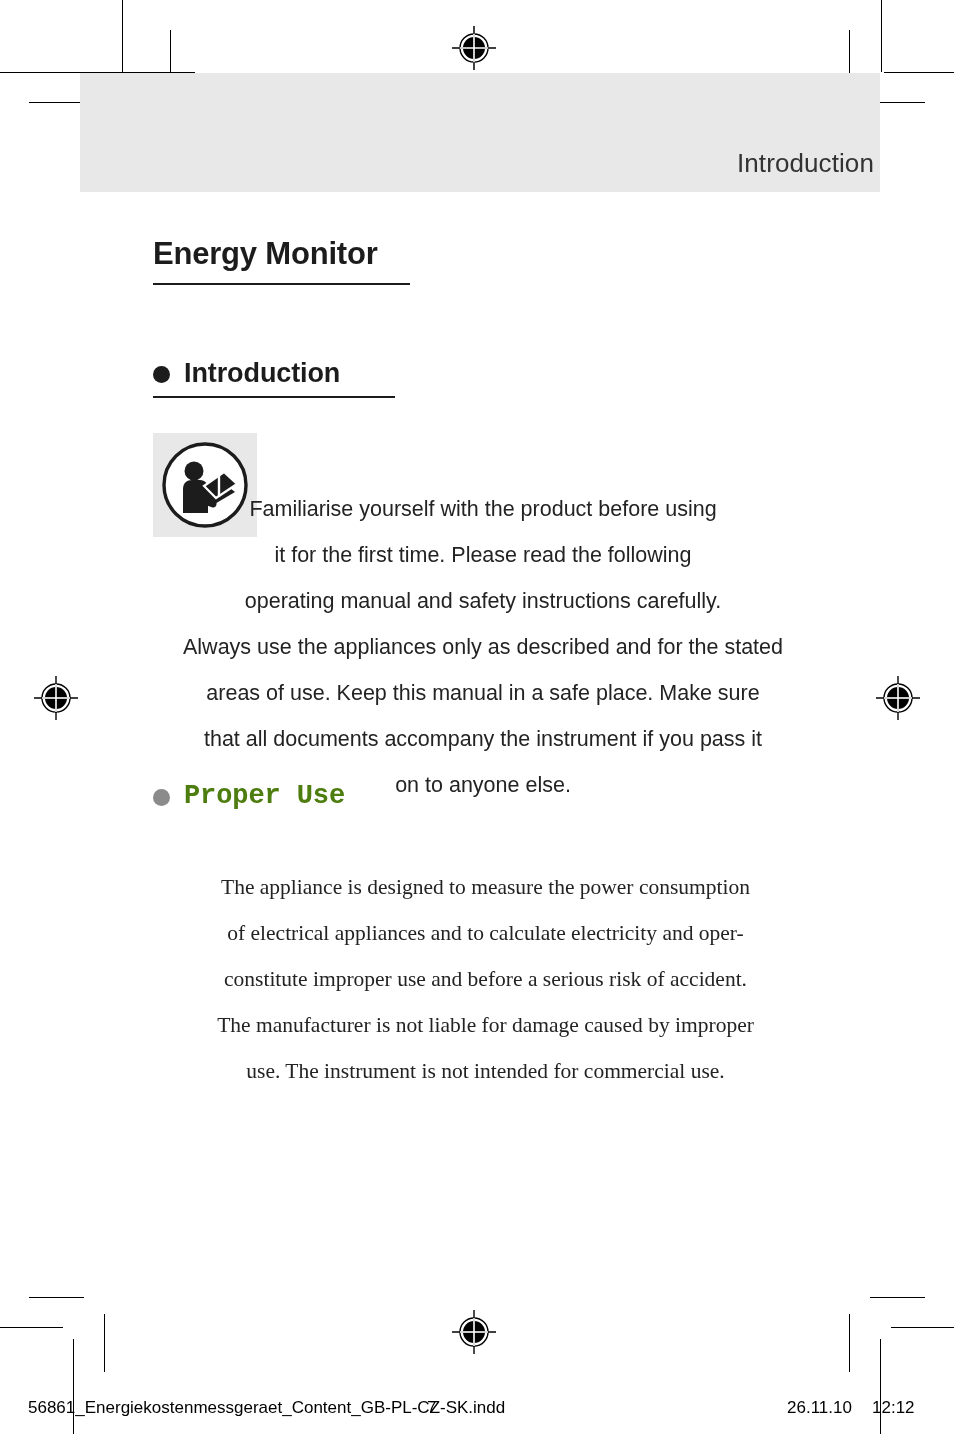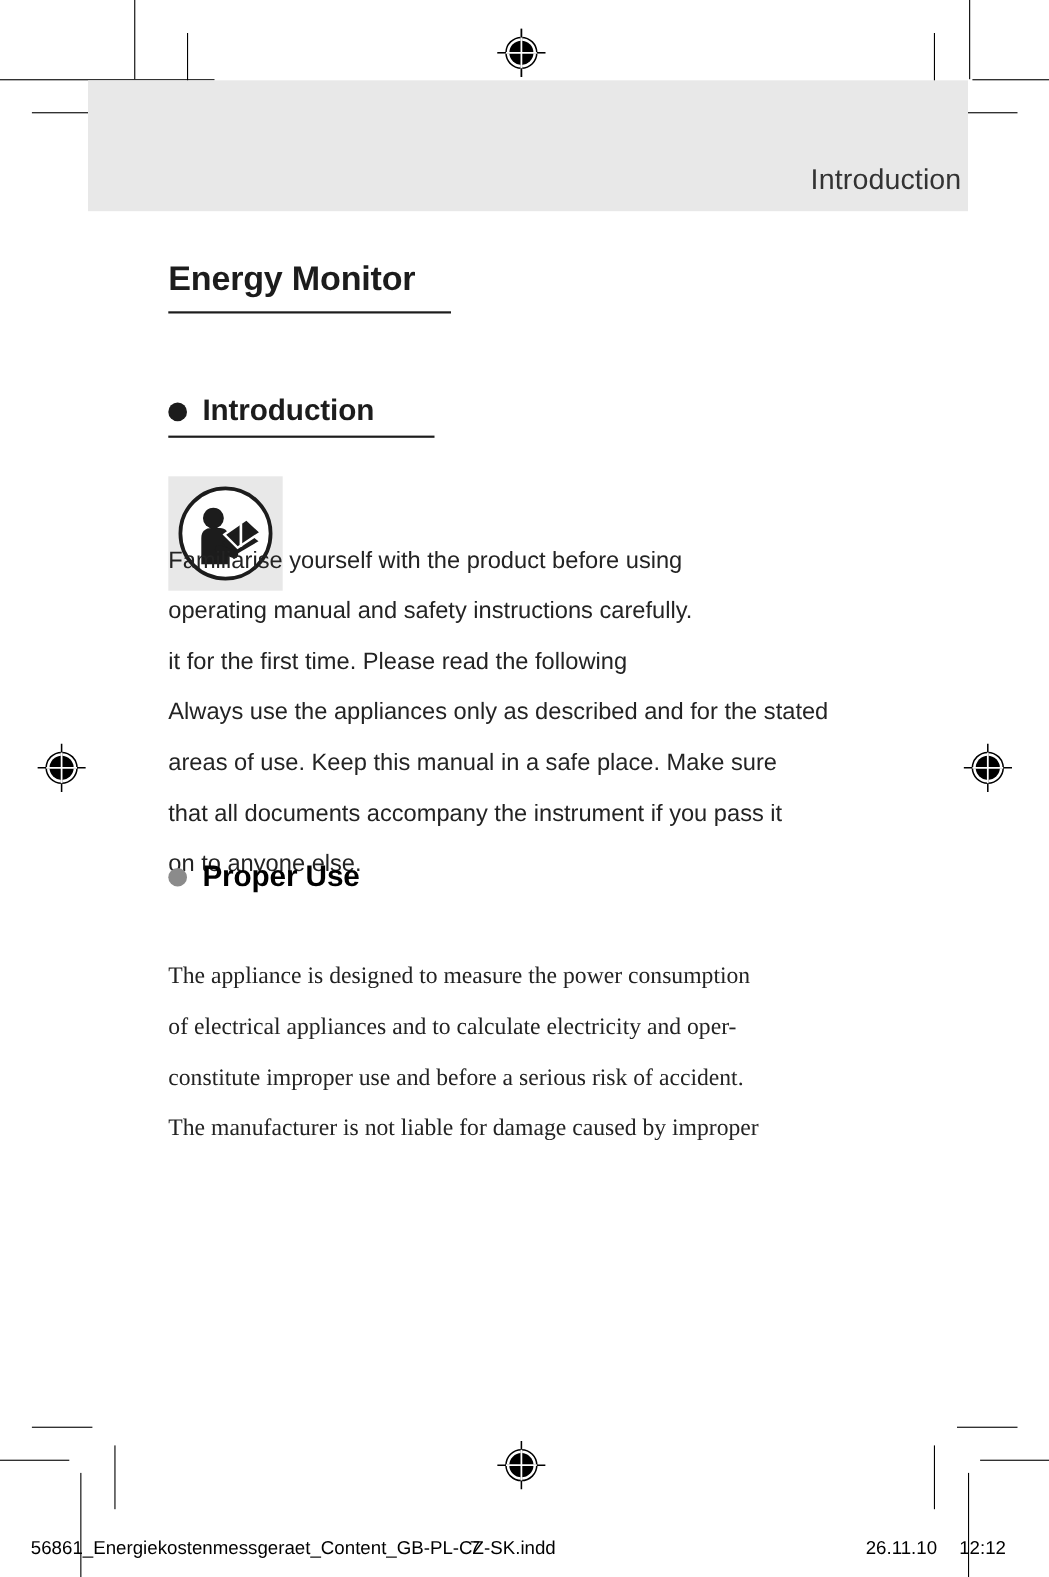--- a/index.html
+++ b/index.html
@@ -43,40 +43,40 @@
     white-space:nowrap;display:flex;align-items:center;gap:14px;
   }
   .h2 .bullet{
     width:17px;height:17px;border-radius:50%;display:inline-block;flex:0 0 auto;
     position:relative;top:1px;
   }
   .h2-intro{top:358px;color:#1c1c1c;}
   .h2-intro .bullet{background:#1c1c1c;}
   .rule-intro{position:absolute;left:153px;top:396px;width:242px;height:2px;background:#1c1c1c;}
 
-  .h2-proper{top:781px;color:#000000;}
+  .h2-proper{top:781px;color:#4d7c0f;font-family:Liberation Mono, monospace;}
   .h2-proper .bullet{background:#8b8b8b;}
 
   
   .picto-box{
     position:absolute;left:153px;top:433px;width:104px;height:104px;
     background:#e8e8e8;
   }
   .picto-box svg{position:absolute;left:8px;top:8px;width:88px;height:88px;}
 
   
   .body-block{
     position:absolute;color:#232323;font-size:21.5px;line-height:46px;
     font-weight:400;letter-spacing:0px;
   }
   .para-intro{left:153px;top:440px;width:660px;}
   .para-intro .indent-lines{padding-left:123px;}
   .para-intro .full-lines{padding-left:0;}
   .para-proper{left:153px;top:864px;width:665px;font-family:Liberation Serif, serif;}
-  .body-block .ln{display:block;white-space:nowrap;}
+  .body-block .ln{display:block;white-space:nowrap;text-align:center;}
 
   
   .footer{position:absolute;left:0;top:1228px;width:954px;height:44px;}
 
   
   .slug{
     position:absolute;top:1398px;font-size:17px;color:#000000;
     font-family:"Liberation Sans","DejaVu Sans",sans-serif;white-space:nowrap;
   }
   .slug-file{left:0px;padding-left:28px;}
@@ -181,41 +181,42 @@
       <path d="M41 52 L60 40 L74 51 L52 64 Z" fill="#1c1c1c"></path>
       <path d="M43 45 L63 31 L76 43 L55 57 Z" fill="none" stroke="#ffffff" stroke-width="2.2"></path>
       <path d="M58 35 L58 56" stroke="#ffffff" stroke-width="2.4"></path>
       <path d="M38 58 L52 63" stroke="#1c1c1c" stroke-width="7" stroke-linecap="round"></path>
     </svg>
   </div>
 
   <div class="body-block para-intro">
     <span class="indent-lines">
       <span class="ln">Familiarise yourself with the product before using</span>
+      <span class="ln">it for the first time. Please read the following</span>
       <span class="ln">operating manual and safety instructions carefully.</span>
-      <span class="ln">it for the first time. Please read the following</span>
     </span>
     <span class="full-lines">
       <span class="ln">Always use the appliances only as described and for the stated</span>
       <span class="ln">areas of use. Keep this manual in a safe place. Make sure</span>
       <span class="ln">that all documents accompany the instrument if you pass it</span>
       <span class="ln">on to anyone else.</span>
     </span>
   </div>
 
   <div class="h2 h2-proper">
     <span class="bullet"></span>
     <span>Proper Use</span>
   </div>
 
   <div class="body-block para-proper">
     <span class="ln">The appliance is designed to measure the power consumption</span>
     <span class="ln">of electrical appliances and to calculate electricity and oper-</span>
     <span class="ln">constitute improper use and before a serious risk of accident.</span>
     <span class="ln">The manufacturer is not liable for damage caused by improper</span>
+    <span class="ln">use. The instrument is not intended for commercial use.</span>
   </div>
 
   <div class="footer">
     
     
     
     
   </div>
 
   <div class="slug slug-file">56861_Energiekostenmessgeraet_Content_GB-PL-CZ-SK.indd</div>

